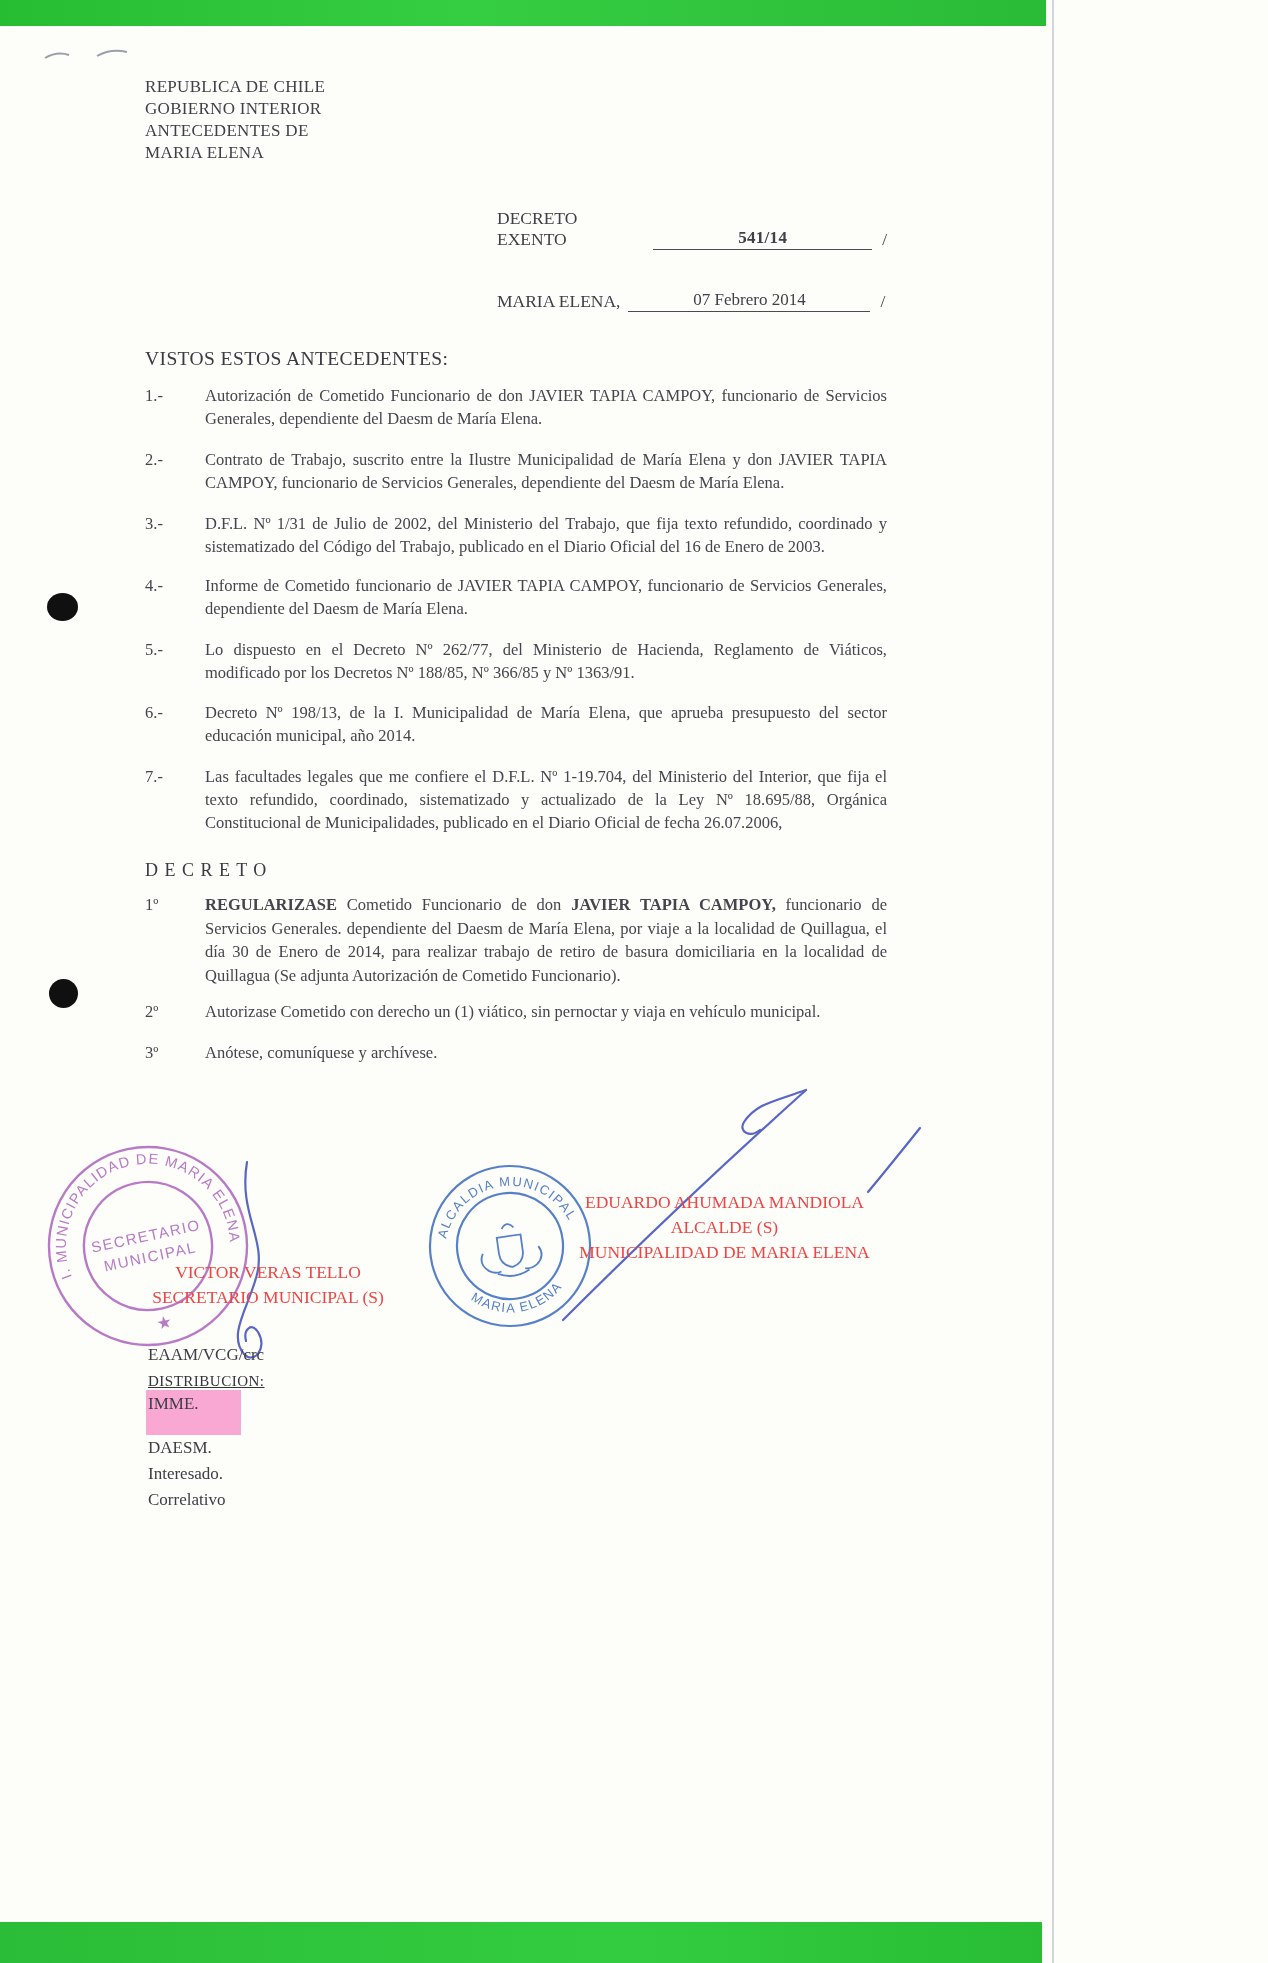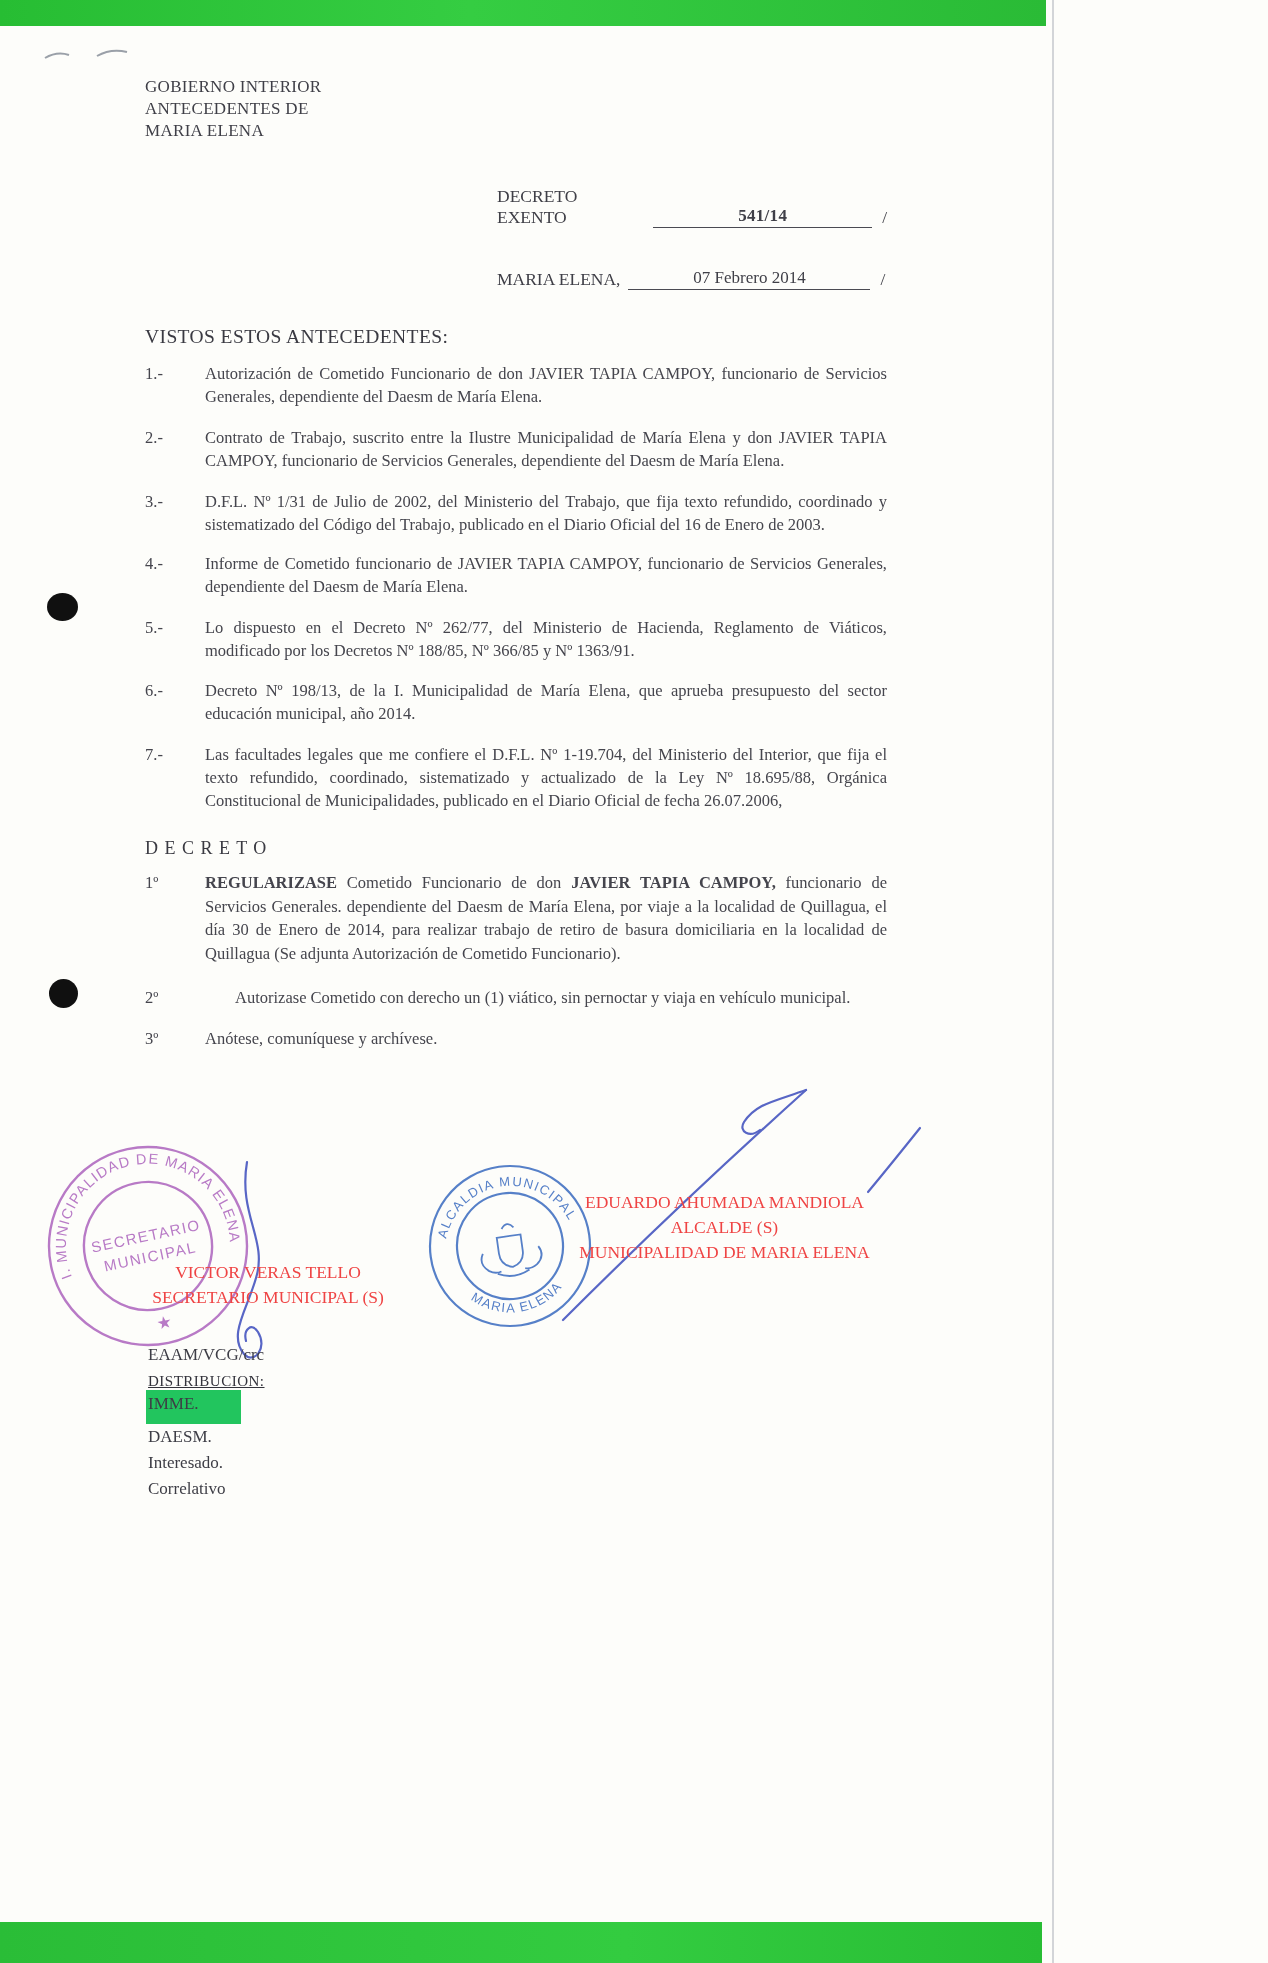--- a/index.html
+++ b/index.html
@@ -32,34 +32,34 @@
   .vistos { margin-top:36px; font-size:19.5px; letter-spacing:.4px; color:#3a3a42; }
 
   .item, .res { display:flex; font-size:16.5px; line-height:23px; }
   .item .num, .res .num { flex:0 0 60px; }
   .item .txt, .res .txt { flex:1; text-align:justify; }
   .item.i1 { margin-top:14px; } .item.i2 { margin-top:18px; } .item.i3 { margin-top:18px; }
   .item.i4 { margin-top:16px; } .item.i5 { margin-top:18px; } .item.i6 { margin-top:17px; }
   .item.i7 { margin-top:18px; }
   .decreto-head { margin-top:26px; font-size:18px; letter-spacing:1px; color:#3a3a42; }
   .res { line-height:23.5px; }
-  .res.r1 { margin-top:12px; } .res.r2 { margin-top:21px;gap:30px; } .res.r3 { margin-top:17px; }
+  .res.r1 { margin-top:12px; } .res.r2 { margin-top:13px; } .res.r3 { margin-top:17px; }
 
   .stamp { position:absolute; mix-blend-mode:multiply; }
   .sig-overlay { position:absolute; left:0; top:1060px; mix-blend-mode:multiply; }
 
   .sig-block { position:absolute; text-align:center; color:#ef4444; }
   .sig-mayor { left:552px; top:1190px; width:345px; font-size:17.5px; line-height:25px; }
   .sig-secretary { left:118px; top:1260px; width:300px; font-size:17.5px; line-height:25px; }
 
   .footer { position:absolute; left:148px; top:1345px; color:#3d3d45; }
   .footer .initials { font-size:17px; }
   .footer .dist-label { margin-top:8px; font-size:15px; letter-spacing:.5px; text-decoration:underline; color:#33333b; }
   .footer .dist-item { font-size:17px; line-height:26px; }
-  .footer .hl { display:inline-block; background:#22c55e; padding:1px 42px 7px 2px; margin-left:-2px; }
+  .footer .hl { display:inline-block; background:#f9a8d4; padding:1px 42px 18px 2px; margin-left:-2px; }
 </style>
 </head>
 <body>
 
 <div class="page">
 
   <div class="strip-top"></div>
   <div class="strip-bottom"></div>
   <div class="page-edge"></div>
 
@@ -67,20 +67,21 @@
     <path d="M 10,16 q 12,-7 24,-3" fill="none" stroke="#9aa0a8" stroke-width="2"></path>
     <path d="M 62,14 q 14,-8 30,-4" fill="none" stroke="#9aa0a8" stroke-width="2"></path>
   </svg>
 
   <div class="punch p1"></div>
   <div class="punch p2"></div>
 
   <div class="content">
 
     <div class="letterhead">
+      <div>REPUBLICA DE CHILE</div>
       <div>GOBIERNO INTERIOR</div>
       <div>ANTECEDENTES DE</div>
       <div>MARIA ELENA</div>
     </div>
 
     <div class="field-row row-decree">
       <span>DECRETO EXENTO</span>
       <span class="fill fill-decree">541/14</span>
       <span class="slash">/</span>
     </div>

